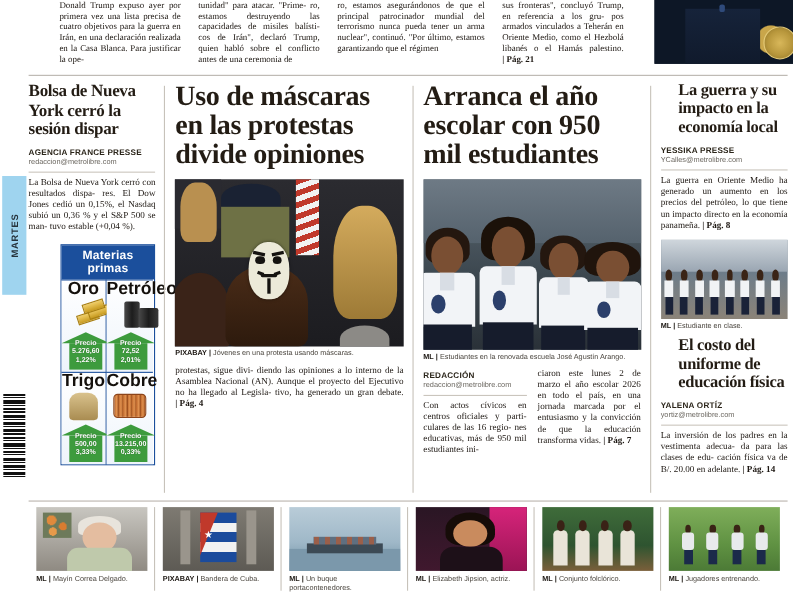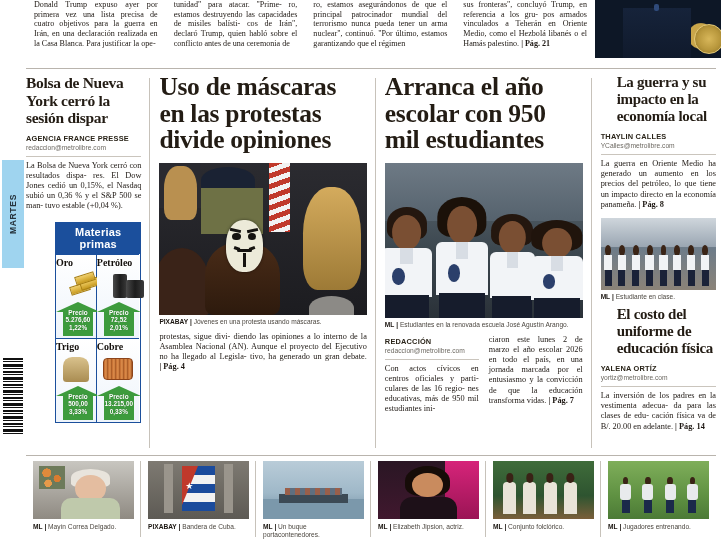--- a/index.html
+++ b/index.html
@@ -9,21 +9,21 @@
     font-family: "Liberation Serif", serif;
     color: #1a1410;
     overflow: hidden;
     position: relative;
   }
   .page { width: 721px; height: 550px; position: relative; }
 
   
   .topstrip {
     position: absolute; left: 0; top: 0; width: 721px; height: 64px;
-    display: flex; padding: 0 0; justify-content: center;
+    display: flex; padding: 0 20px; justify-content: center;
   }
   .topcol {
     flex: 1 1 0; padding: 0 8px 0 8px;
     font-size: 8.1px; line-height: 9.7px;
     text-align: justify; text-justify: inter-word;
     hyphens: auto; overflow: hidden;
     color: #1d1712;
   }
   .topcol.c1 { margin-left: 26px; }
   .topcol.c3 { flex: 0 0 150px; }
@@ -263,22 +263,22 @@
   }
   .cm-grid { display: flex; flex-wrap: wrap; }
   .cm-cell {
     width: 50%; position: relative;
     border-top: 1.4px solid #1b4f9c;
     padding: 2px 0 2px 0;
     background: linear-gradient(180deg,#ffffff 0%,#eef4fb 100%);
   }
   .cm-cell:nth-child(odd) { border-right: 1.4px solid #1b4f9c; width: calc(50% - 1.4px); }
   .cm-name {
-    font-family: Liberation Serif, serif;
-    font-weight: bold; font-size: 10px; text-align: left;
+    font-family: Liberation Sans, sans-serif;
+    font-weight: bold; font-size: 16px; text-align: center;
     color: #14100c; line-height: 12px;
   }
   .cm-img { height: 32px; position: relative; margin: 1px 0 0 0; }
   .cm-arrow {
     position: relative; width: 44px; margin: 0 auto; height: 34px;
   }
   .cm-arrow .tri {
     position: absolute; left: 0; top: 0; width: 0; height: 0;
     border-left: 22px solid transparent; border-right: 22px solid transparent;
     border-bottom: 10px solid #3d9b3d;
@@ -581,21 +581,21 @@
             <span>ciaron este lunes 2 de marzo el año escolar 2026 en todo el país, en una jornada marcada por el entusiasmo y la convicción de que la educación transforma vidas.</span>
             <span class="pgref">| Pág. 7</span>
           </div>
         </div>
       </div>
       <div class="col-sep" style="right:0"></div>
     </div>
 
     <div class="col col-right">
       <h1 class="hl hl-rt">La guerra y su impacto en la economía local</h1>
-      <div class="byline">THAYLIN CALLES</div>
+      <div class="byline">YESSIKA PRESSE</div>
       <div class="email">YCalles@metrolibre.com</div>
       <div class="byline-rule"></div>
       <div class="body-txt">
         <span>La guerra en Oriente Medio ha generado un aumento en los precios del petróleo, lo que tiene un impacto directo en la economía panameña.</span>
         <span class="pgref">| Pág. 8</span>
       </div>
 
       <div class="photo ph-class">
         <div class="cl-building"></div>
         <div class="cl-row">

